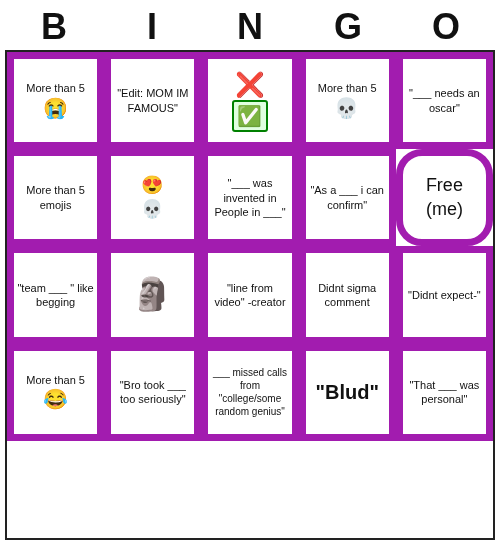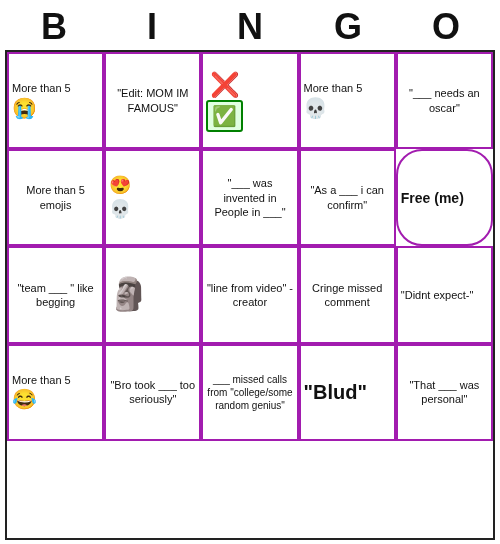--- a/index.html
+++ b/index.html
@@ -28,36 +28,36 @@
     }
     .bingo-grid {
       display: grid;
       grid-template-columns: repeat(5, 1fr);
       grid-template-rows: repeat(5, 1fr);
       width: 490px;
       height: 490px;
       border: 2px solid #222;
     }
     .cell {
-      border: 2px solid #a21caf;
+      border: 7px solid #a21caf;
       display: flex;
       flex-direction: column;
-      align-items: flex-start;
+      align-items: center;
       justify-content: center;
       padding: 3px;
       text-align: center;
       font-size: 11px;
       line-height: 1.3;
       color: #111;
       background: #fff;
       position: relative;
     }
     .cell.free {
-      font-size: 14px;
-      font-weight: bold;
+      font-size: 18px;
+      font-weight: normal;
       border-radius: 26px;
     }
     .cell .emoji {
       font-size: 20px;
       line-height: 1.2;
     }
     .cross-check {
       display: flex;
       flex-direction: column;
       align-items: center;
@@ -130,21 +130,21 @@
   <div class="cell">
     <span>"team ___ " like begging</span>
   </div>
   <div class="cell">
     <span style="font-size:32px;">🗿</span>
   </div>
   <div class="cell">
     <span>"line from video" -creator</span>
   </div>
   <div class="cell">
-    <span>Cringe missed comment</span>
+    <span>Didnt sigma comment</span>
   </div>
   <div class="cell">
     <span>"Didnt expect-"</span>
   </div>
 
   <div class="cell">
     <span>More than 5</span>
     <span class="emoji">😂</span>
   </div>
   <div class="cell">

